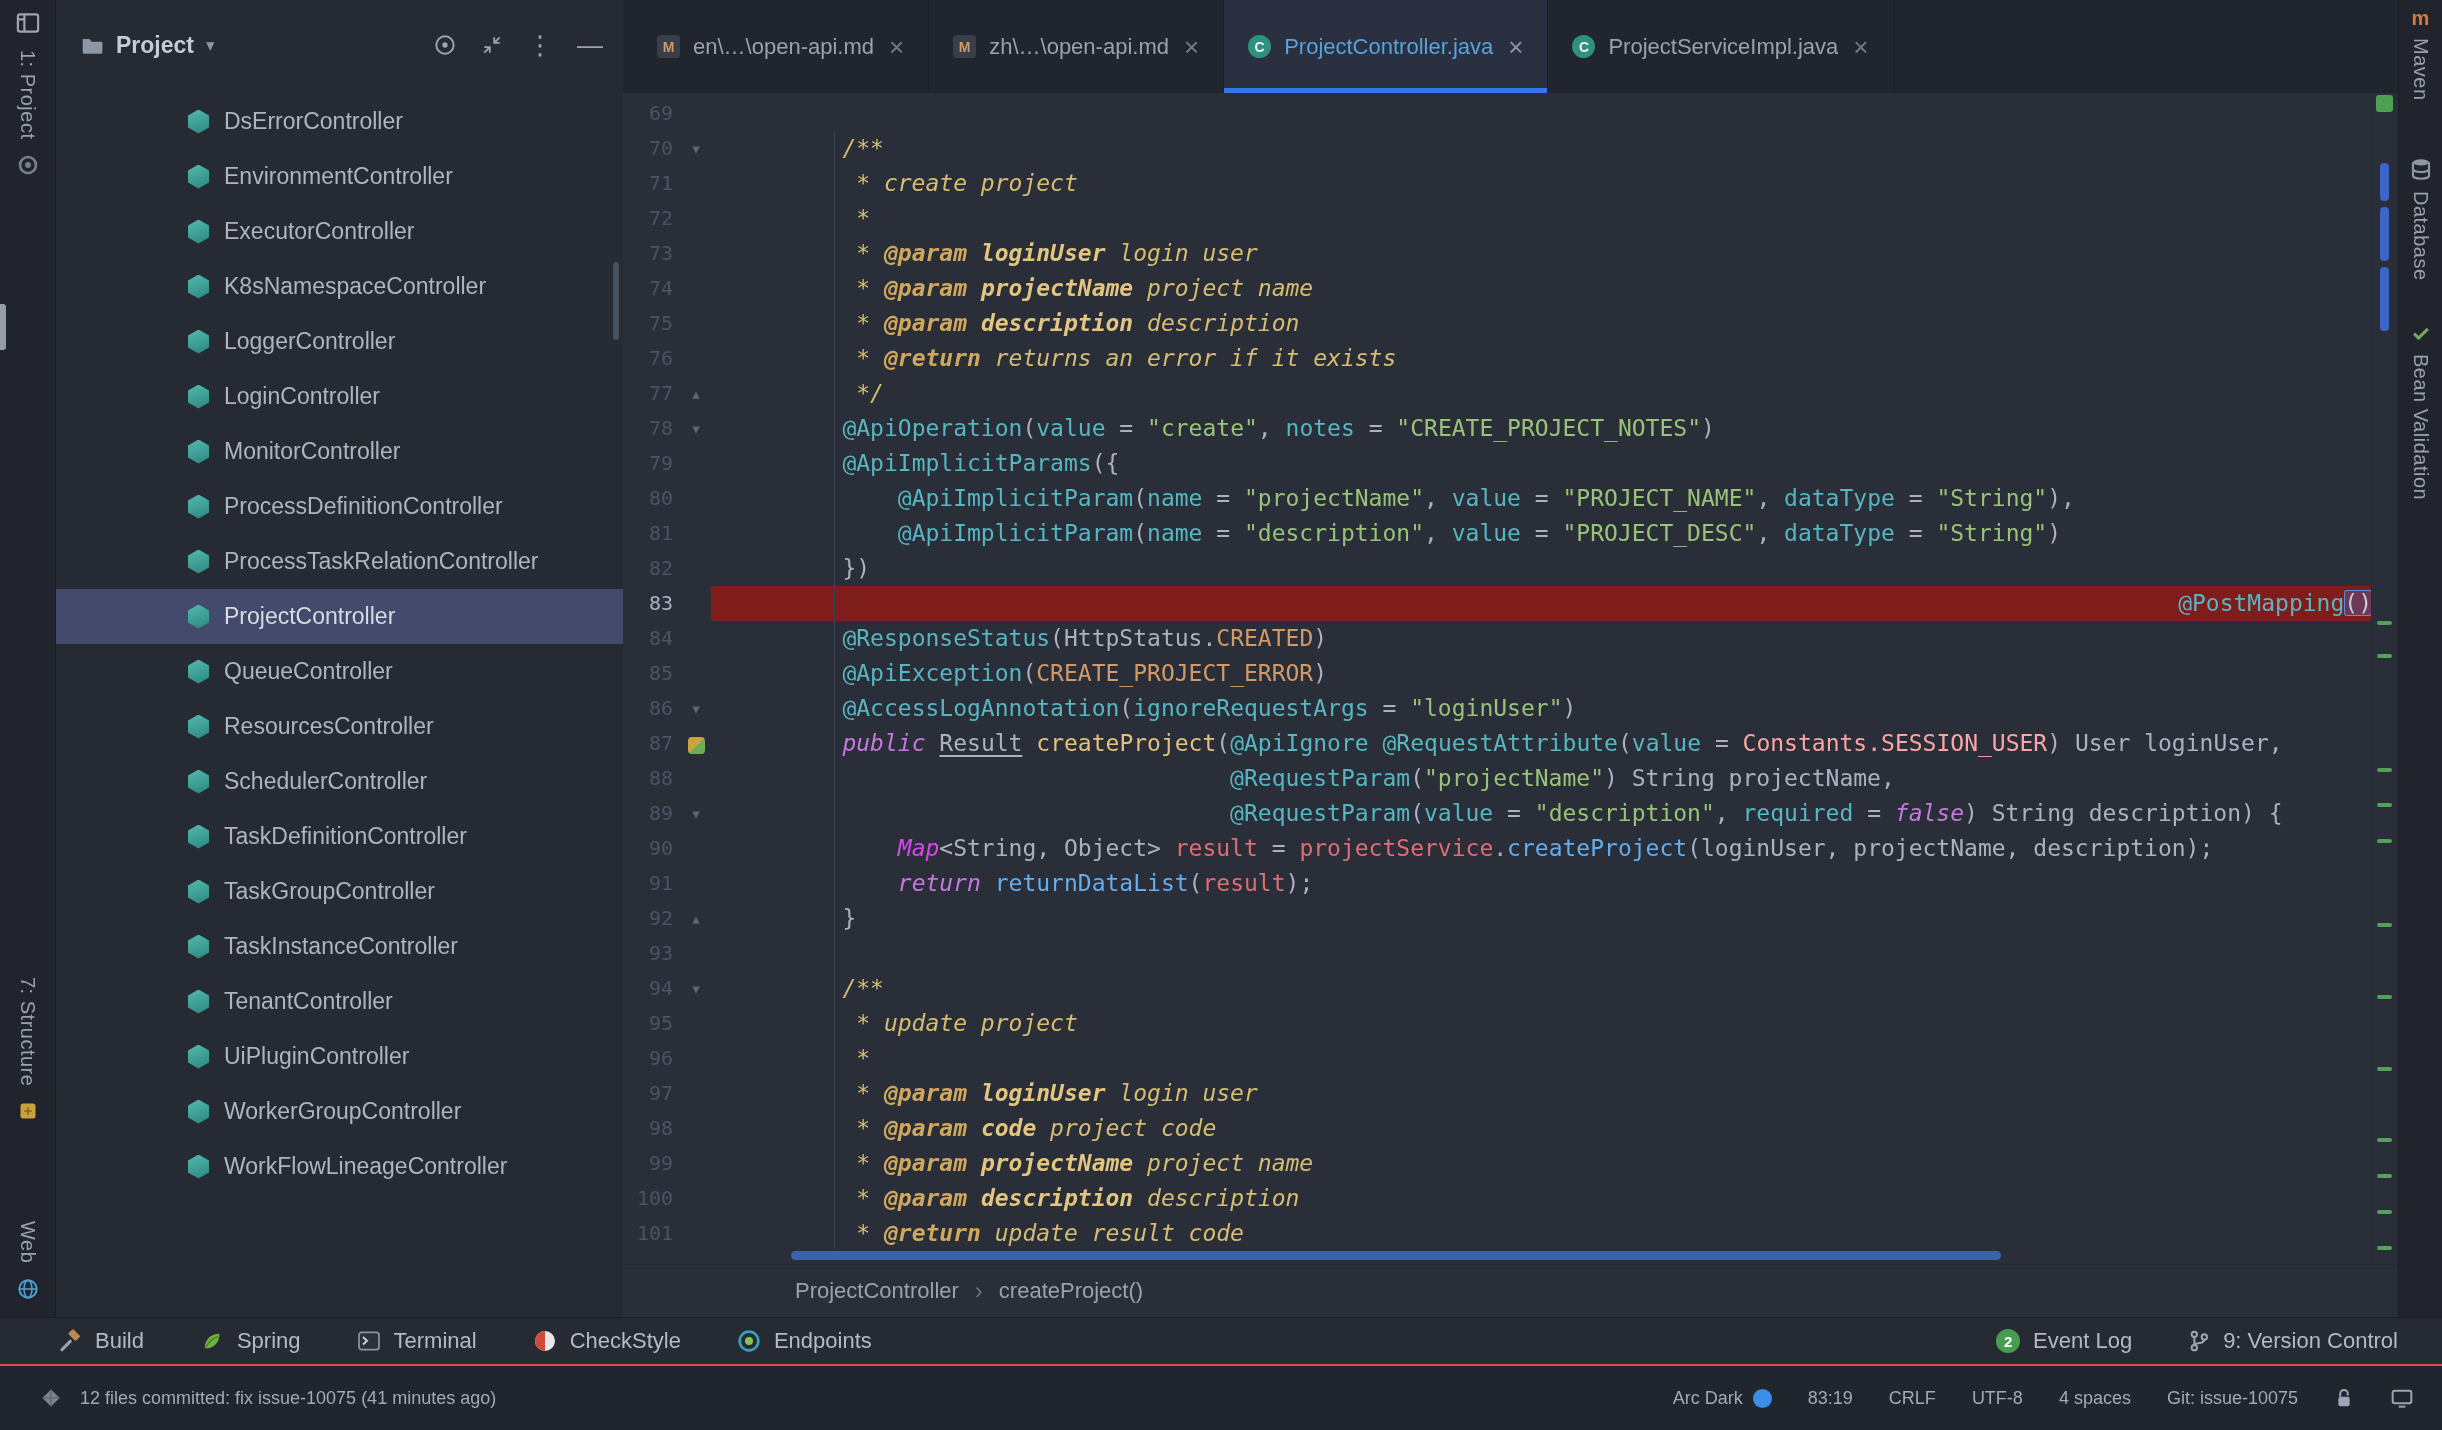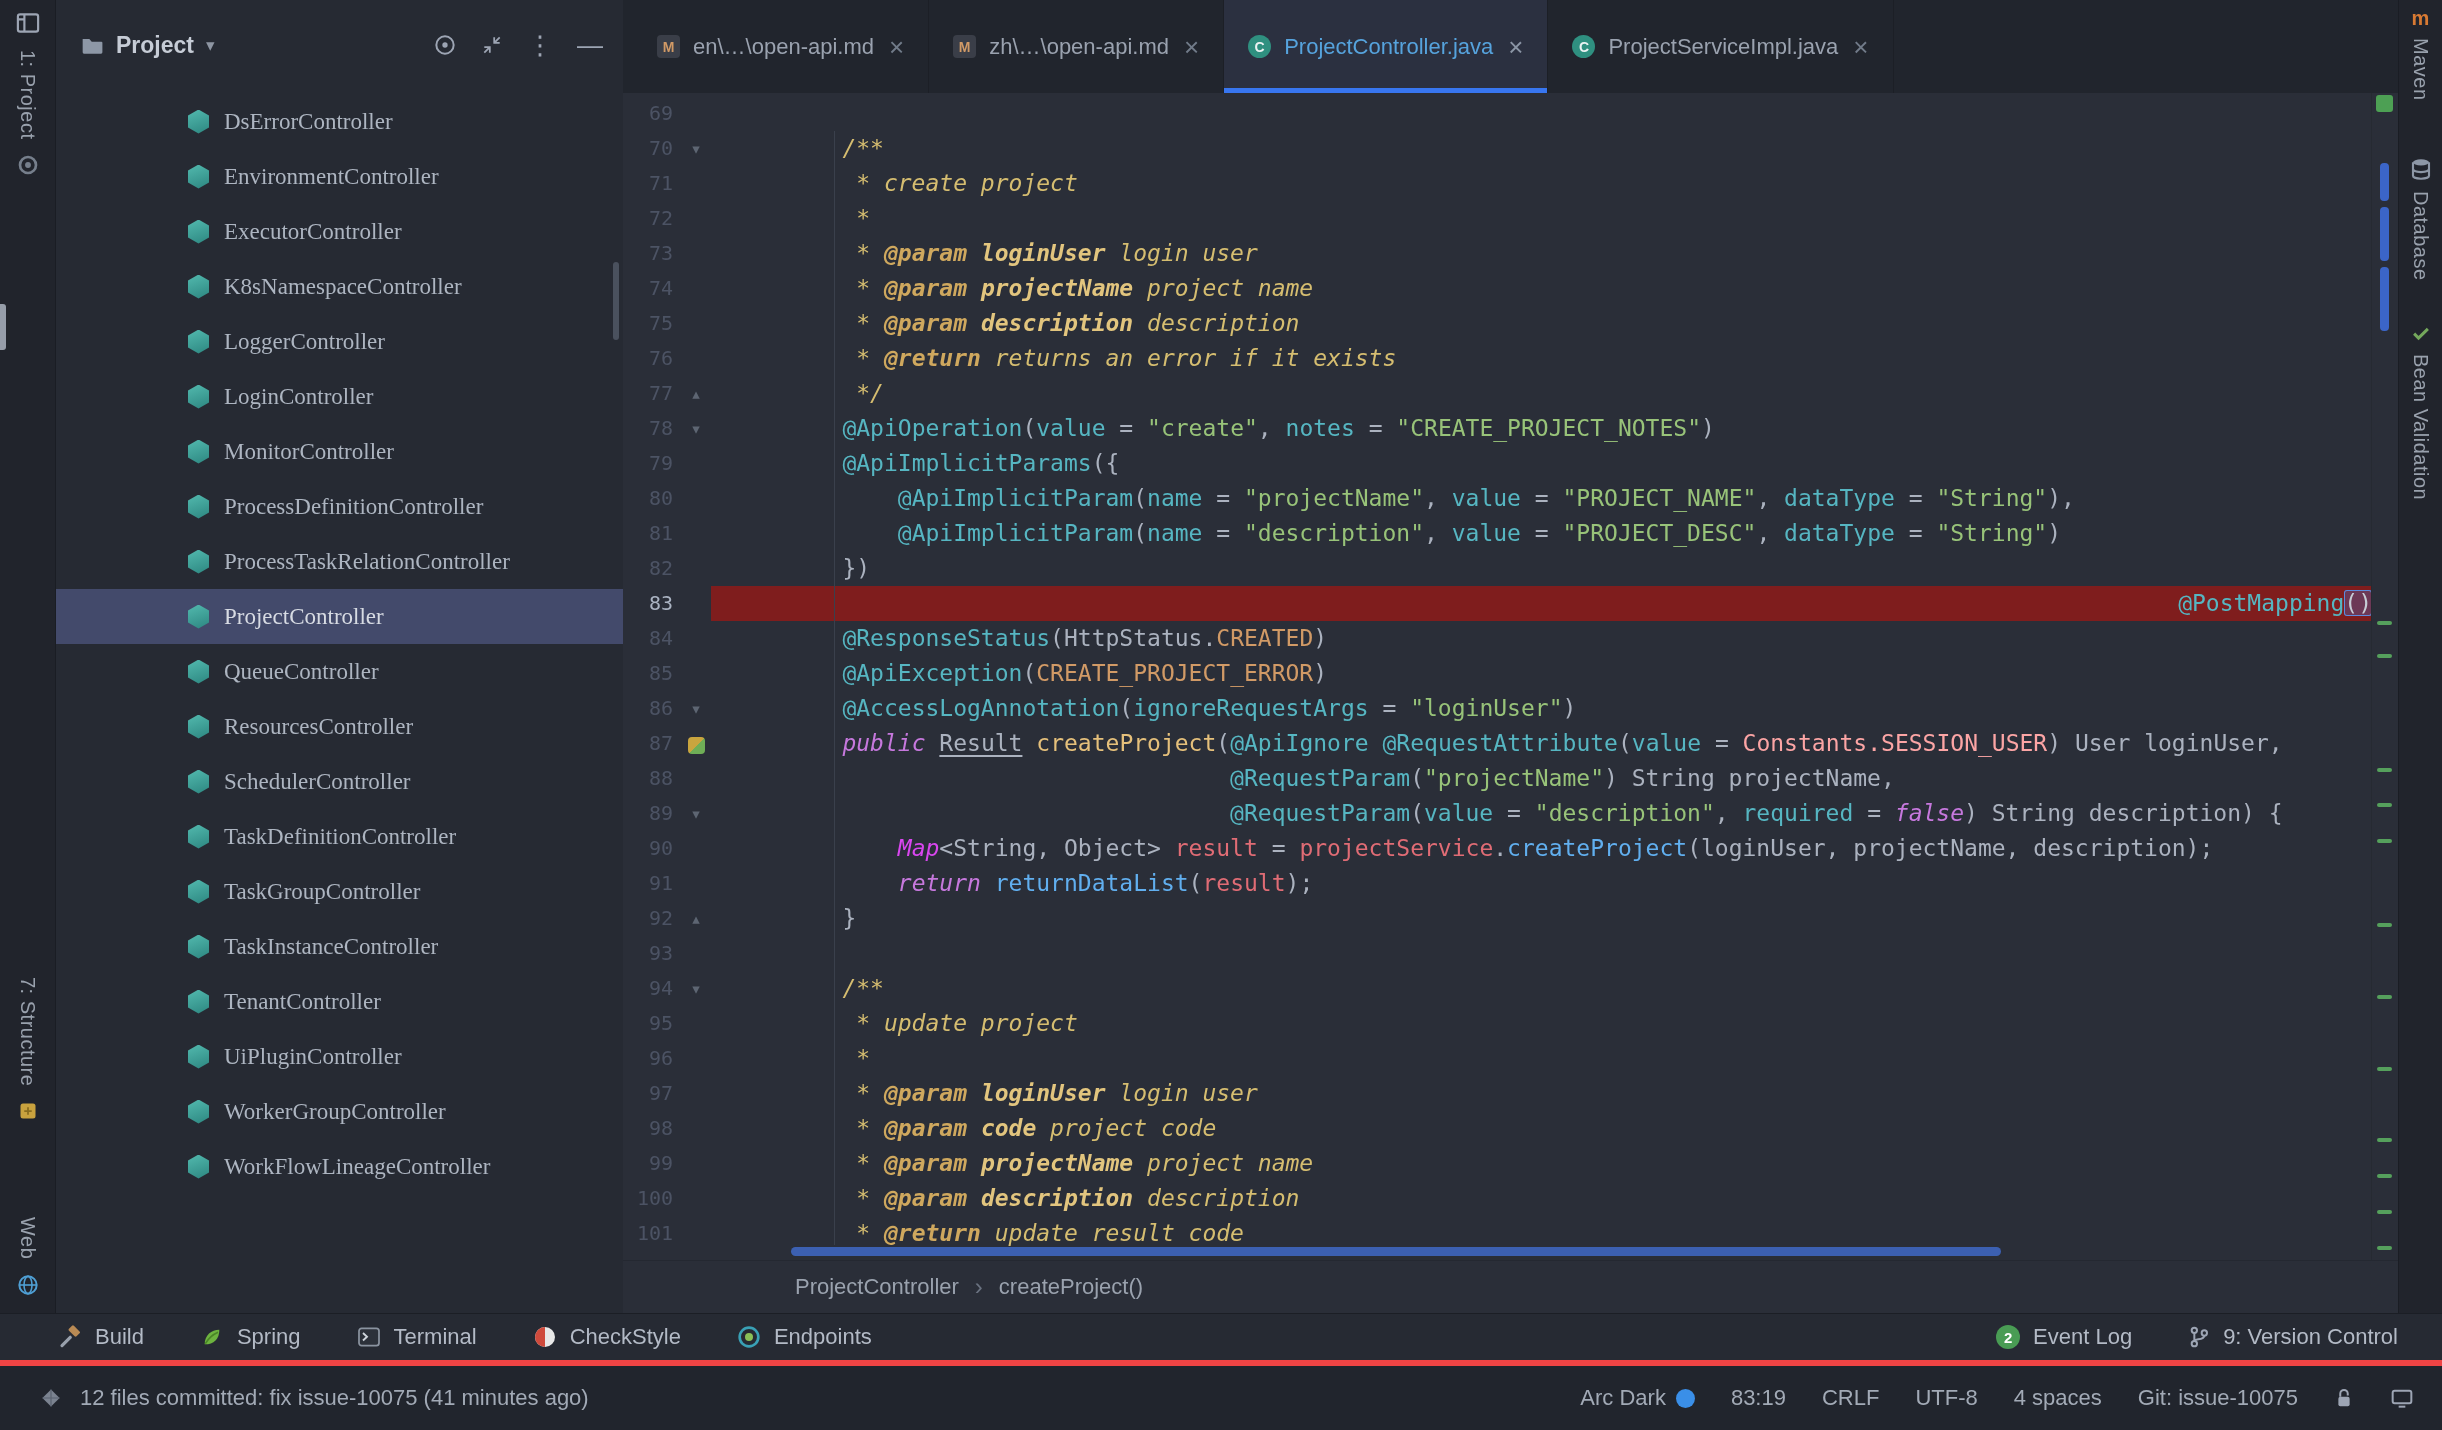--- a/index.html
+++ b/index.html
@@ -16,21 +16,21 @@
   .ls-bottom{margin-top:auto;margin-bottom:4px;}
   .edge-notch{position:absolute;left:0;top:304px;width:6px;height:46px;background:#969da9;border-radius:0 3px 3px 0;}
 
   
   .panel{width:567px;background:#262a33;display:flex;flex-direction:column;position:relative;flex:none;}
   .panel-header{height:90px;display:flex;align-items:center;padding:0 20px 0 24px;gap:12px;box-sizing:border-box;flex:none;}
   .panel-title{font-size:23px;color:#c6ccd6;font-weight:600;}
   .hdr-chevron{font-size:17px;color:#8d95a2;margin-right:auto;}
   .hdr-icons{display:flex;align-items:center;gap:24px;}
   .hdr-icons .txticon{font-size:26px;color:#9da5b4;line-height:1;}
-  .tree{flex:1;overflow:hidden;padding-top:4px;font-family:Liberation Serif, serif;}
+  .tree{flex:1;overflow:hidden;padding-top:4px;}
   .tree-row{height:55px;display:flex;align-items:center;gap:15px;padding-left:132px;font-size:23px;color:#adb5c1;cursor:pointer;}
   .tree-row.selected{background:#434a6b;color:#d7dbe3;}
   .bean-icon{width:21px;height:24px;flex:none;
     clip-path:polygon(50% 0,100% 25%,100% 75%,50% 100%,0 75%,0 25%);
     background:linear-gradient(160deg,#52b9ae,#2c8680);}
   .panel-scroll{position:absolute;right:4px;top:262px;width:6px;height:78px;background:#4a515e;border-radius:3px;}
 
   
   .editor-col{flex:1;display:flex;flex-direction:column;min-width:0;background:#2a2e38;}
   .tabbar{height:93px;background:#21252d;display:flex;align-items:stretch;padding-left:10px;flex:none;}
@@ -94,22 +94,22 @@
 
   
   .toolbar{height:46px;background:#262a33;border-top:1px solid #1b1e25;display:flex;align-items:center;
            padding:0 44px 0 58px;gap:56px;font-size:22px;color:#b3bac6;flex:none;}
   .tw-btn{display:flex;align-items:center;gap:13px;cursor:pointer;white-space:nowrap;}
   .tb-spacer{flex:1;}
   .badge{width:24px;height:24px;border-radius:50%;background:#499c54;color:#fff;font-size:15px;font-weight:bold;
          display:flex;align-items:center;justify-content:center;flex:none;}
 
   
-  .statusbar{height:64px;background:#21252d;border-top:6px solid #ef4444;display:flex;align-items:center;
-             padding:0 28px 0 40px;gap:36px;font-size:22px;color:#a2aab6;flex:none;}
+  .statusbar{height:64px;background:#21252d;border-top:2px solid #ef4444;display:flex;align-items:center;
+             padding:0 28px 0 40px;gap:36px;font-size:18px;color:#a2aab6;flex:none;}
   .sb-left{display:flex;align-items:center;gap:18px;flex:1;min-width:0;}
   .sb-item{display:flex;align-items:center;gap:10px;white-space:nowrap;cursor:pointer;text-align:center;}
   .theme-dot{width:19px;height:19px;border-radius:50%;background:#3a8fe8;display:inline-block;}
   svg{display:block;}
 </style>
 </head>
 <body>
 
 <div class="app">
   <div class="zone">

